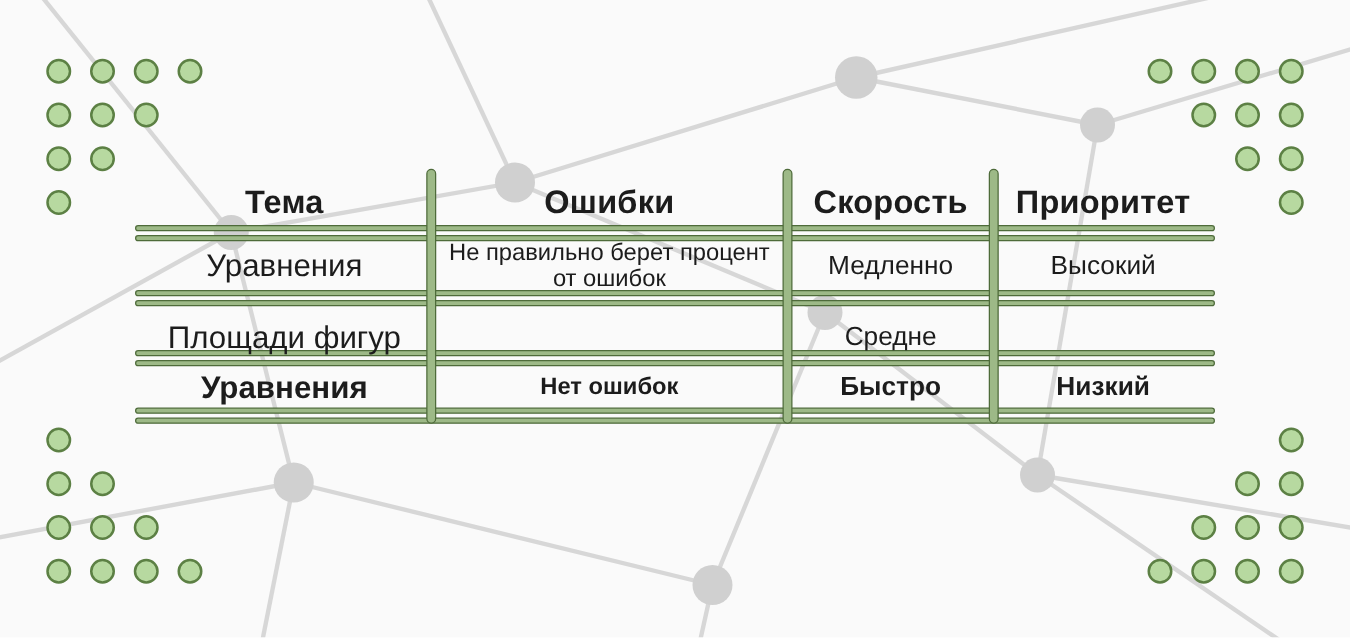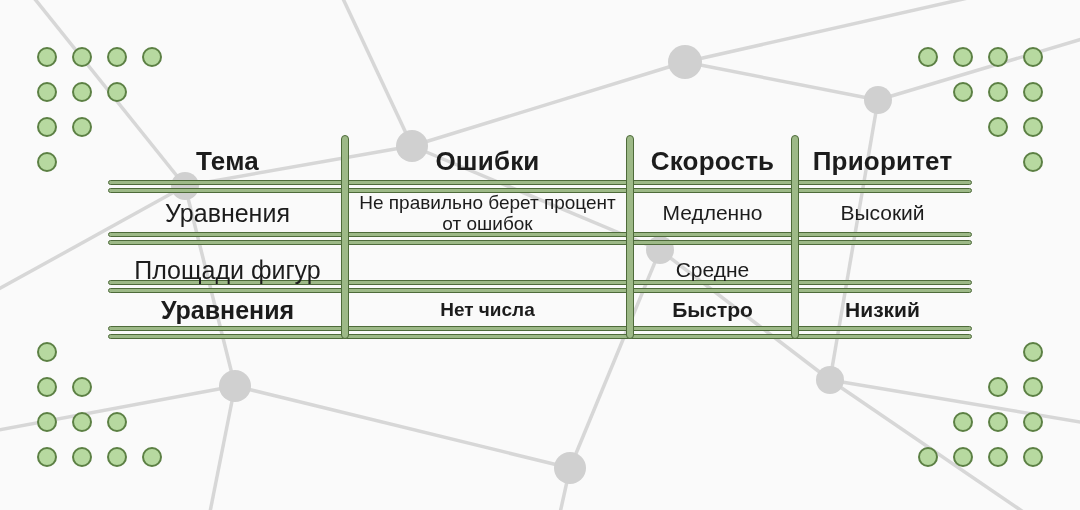--- a/index.html
+++ b/index.html
@@ -160,18 +160,18 @@
 
     <div class="cell col1 row1">Уравнения</div>
     <div class="cell col2 row1">Не правильно берет процент от ошибок</div>
     <div class="cell col3 row1">Медленно</div>
     <div class="cell col4 row1">Высокий</div>
 
     <div class="cell col1 row2">Площади фигур</div>
     <div class="cell col3 row2">Средне</div>
 
     <div class="cell col1 row3">Уравнения</div>
-    <div class="cell col2 row3">Нет числа</div>
+    <div class="cell col2 row3">Нет ошибок</div>
     <div class="cell col3 row3">Быстро</div>
     <div class="cell col4 row3">Низкий</div>
 
   </div>
 </div>
 
 </body></html>

